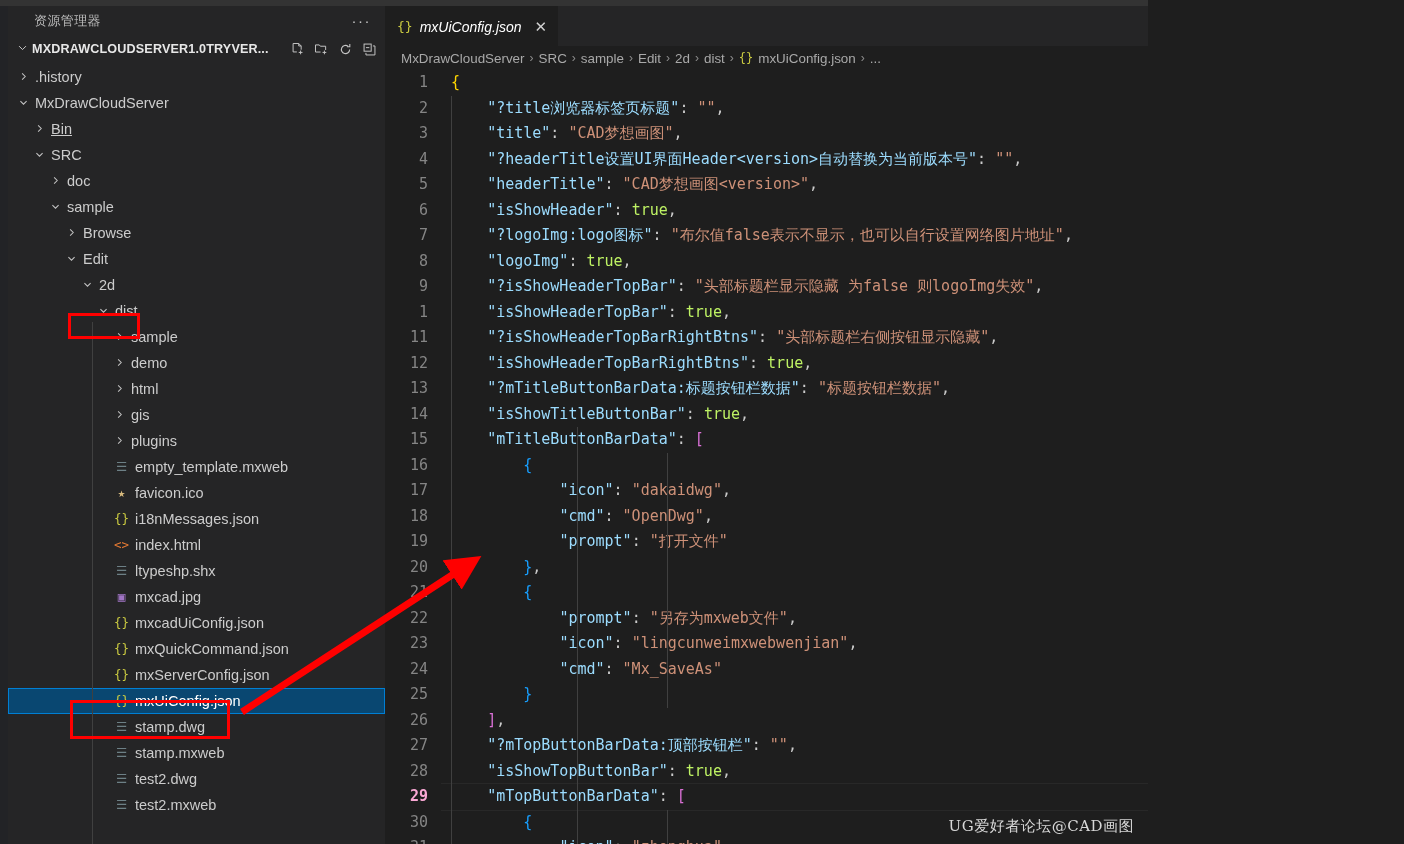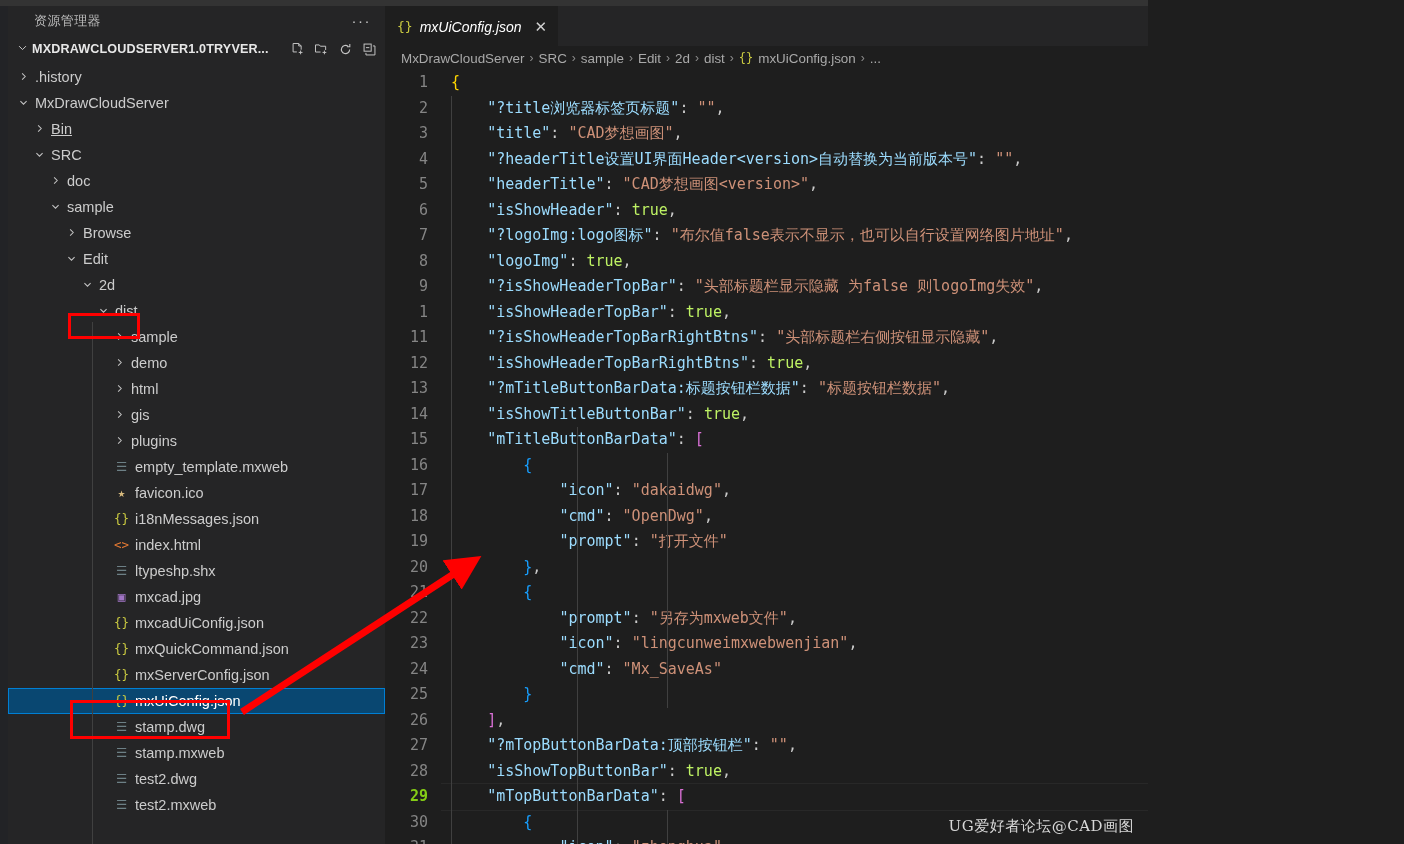--- a/index.html
+++ b/index.html
@@ -94,21 +94,21 @@
   .breadcrumb .sep { color: #8c8c8c; font-size: 12px; }
   .breadcrumb .bjson { color: #cbcb41; font-family: "DejaVu Sans Mono", monospace; font-size: 12px; }
 
   .codearea { flex: 1 1 auto; position: relative; overflow: hidden; display: flex; }
   .gutter {
     width: 56px; flex: 0 0 56px; text-align: right;
     padding-right: 13px; color: #858585;
     font-family: "DejaVu Sans Mono", monospace; font-size: 15px;
   }
   .gutter .ln { height: 25.5px; line-height: 25.5px; }
-  .gutter .ln.active { color: #84cc16; font-weight: bold; }
+  .gutter .ln.active { color: #f9a8d4; font-weight: bold; }
   .code {
     flex: 1 1 auto; position: relative; overflow: hidden;
     font-family: "DejaVu Sans Mono", monospace; font-size: 15px;
     white-space: pre;
   }
   .code .cl { height: 25.5px; line-height: 25.5px; padding-left: 10px; position: relative; }
   .code .cl.activeline { outline: 1px solid #282828; outline-offset: 0; }
   .ind {
     position: absolute; top: 0; bottom: 0; width: 1px; background: #404040;
   }

